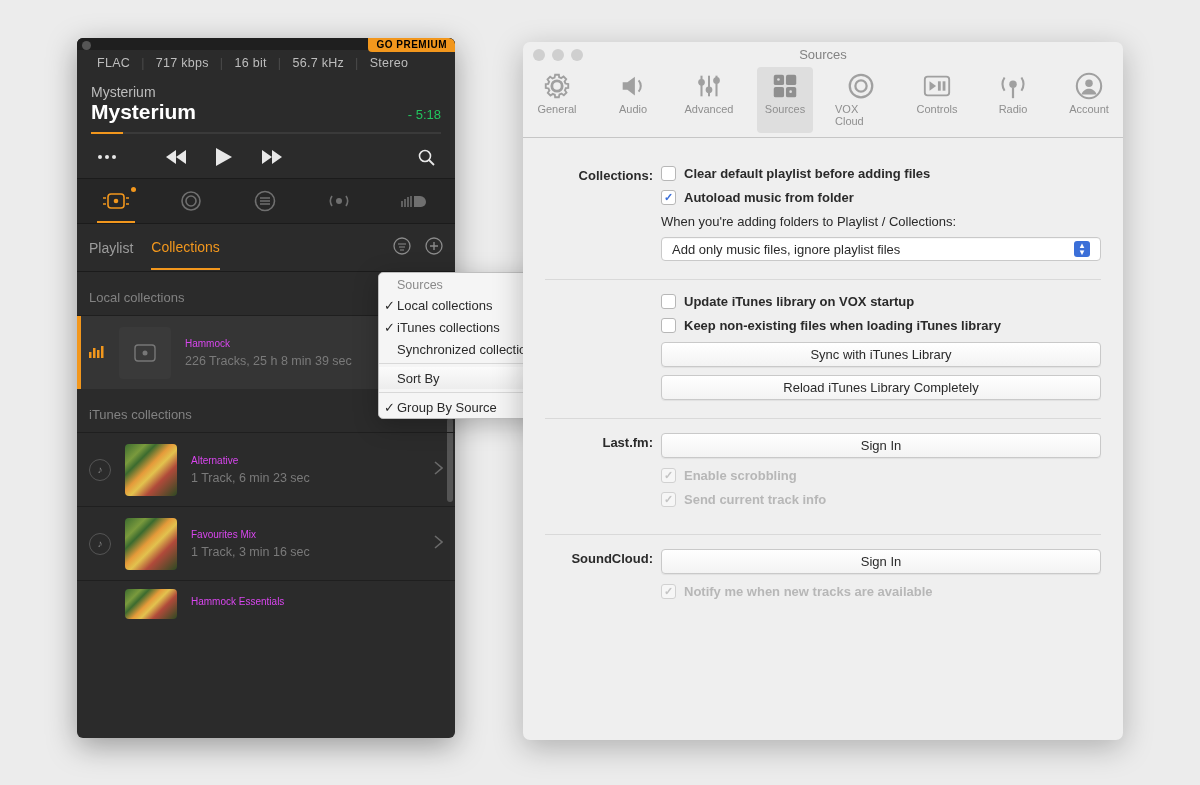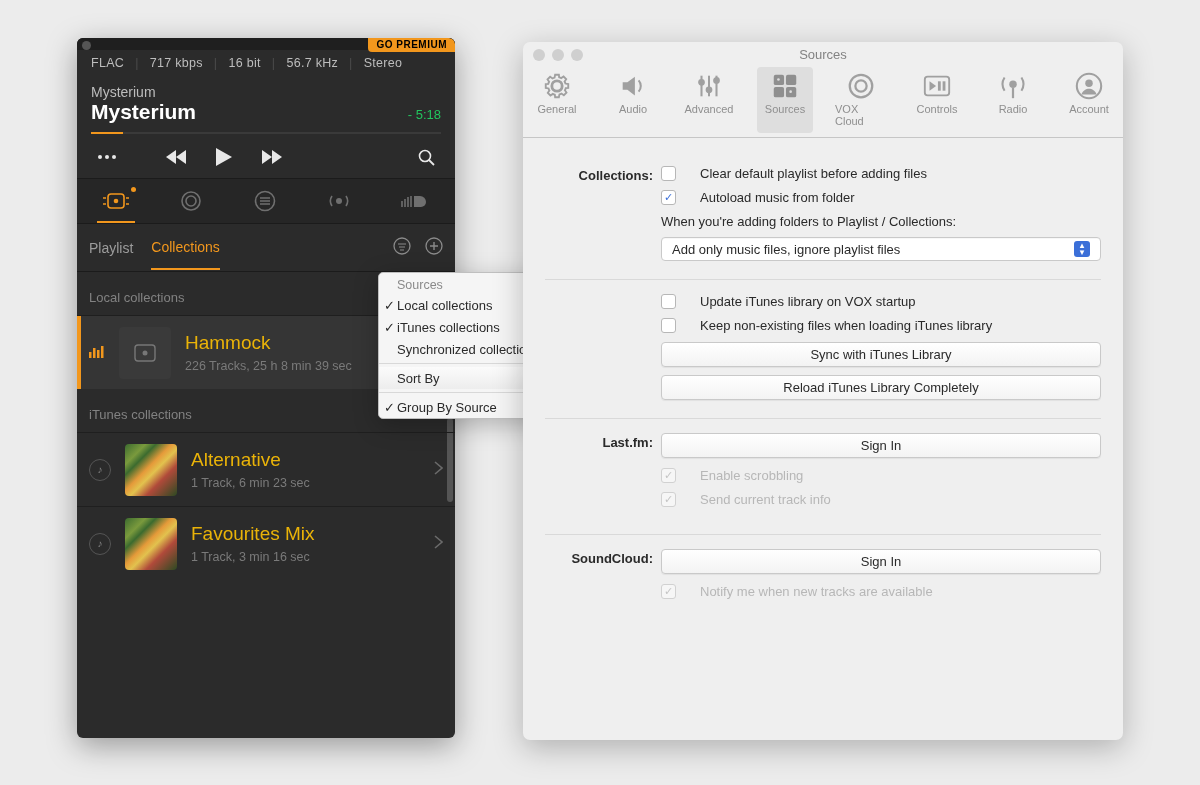--- a/index.html
+++ b/index.html
@@ -38,21 +38,21 @@
   .premium-badge {
     position: absolute; right: 0; top: 0;
     background: #f2971d; color: #000;
     font-size: 10px; font-weight: 700;
     padding: 1px 8px 2px;
     border-radius: 0 6px 0 4px;
     letter-spacing:.5px;
   }
   .meta-row {
     display:flex; gap:11px;
-    padding: 6px 14px 0;
+    padding: 6px 20px 0;
     font-family: "Arial Narrow", Arial, sans-serif;
     font-stretch: condensed;
     color:#bdbdbd;
     font-size:12.5px;
     letter-spacing:.3px;
   }
   .meta-row span{white-space:nowrap;}
   .meta-sep{color:#4a4a4a;}
   .track-block{
     padding: 14px 14px 0;
@@ -106,21 +106,21 @@
   .coll-row.selected::before{content:"";position:absolute;left:0;top:0;bottom:0;width:4px;background:#f2971d;}
   .np-icn{width:20px;color:#f2971d;margin-right:10px;}
   .album-art{
     width:52px;height:52px;border-radius:4px;background:#3a3a3a;display:flex;align-items:center;justify-content:center;
     color:#888;font-size:18px;margin-right:14px;flex-shrink:0;
   }
   .album-art.colorful{
     background:linear-gradient(135deg,#3c6b2f 0%,#7a9a3d 20%,#3c6b2f 30%,#e59a3a 45%,#e2c24e 55%,#b04a3a 70%,#2c4a22 100%);
   }
   .row-texts{flex:1;min-width:0;}
-  .row-title{color:#eab308;font-size:19px;margin-bottom:5px;}
+  .row-title{color:#d946ef;font-size:10px;margin-bottom:5px;}
   .row-sub{color:#7a7a7a;font-size:12.5px;}
   .chev{color:#6a6a6a;}
   .music-badge{
     width:22px;height:22px;border:1px solid #555;border-radius:50%;display:flex;align-items:center;justify-content:center;
     color:#888;font-size:10px;margin-right:14px;
   }
 
   .scrollbar{
     position:absolute;right:2px;top:380px;width:6px;height:84px;border-radius:3px;background:#555;
   }
@@ -157,21 +157,21 @@
   }
   .tool{width:62px;display:flex;flex-direction:column;align-items:center;gap:2px;color:#8f8f8f;font-size:11px;padding:4px 2px 6px;border-radius:4px;}
   .tool.active{background:#dedede;}
   .tool svg{width:30px;height:30px;}
 
   .prefs-body{padding:14px 22px 0;color:#2a2a2a;}
   .sec{display:flex;border-bottom:1px solid #d9d9d9;padding:14px 0 18px;}
   .sec:last-child{border-bottom:none;}
   .sec-label{width:116px;text-align:right;font-weight:600;font-size:13px;padding-top:2px;padding-right:8px;}
   .sec-body{flex:1;font-size:13px;}
-  .chk{display:flex;align-items:center;gap:24px;margin-bottom:9px;}
+  .chk{display:flex;align-items:center;gap:8px;margin-bottom:9px;font-weight:bold;}
   .chk.disabled{color:#b7b7b7;}
   .cbox{
     width:15px;height:15px;border:1px solid #b7b7b7;border-radius:3px;background:#fff;
     display:flex;align-items:center;justify-content:center;font-size:11px;color:#3b6fd8;
   }
   .chk.disabled .cbox{border-color:#d1d1d1;background:#f6f6f6;color:#c4c4c4;}
   .help{margin:4px 0 8px;}
   .select{
     width:100%;border:1px solid #c9c9c9;border-radius:4px;background:#fff;
     padding:3px 10px;font-size:13px;display:flex;align-items:center;justify-content:space-between;
@@ -367,20 +367,27 @@
       <div class="row-title">Favourites Mix</div>
       <div class="row-sub">1 Track, 3 min 16 sec</div>
     </div>
     <span class="chev">
       <svg width="9" height="14">
           <polyline points="1,1 8,7 1,13" fill="none" stroke="#6a6a6a" stroke-width="1.6"></polyline>
         </svg>
     </span>
   </div>
 
+  <div class="coll-row" style="height:46px;overflow:hidden;">
+    <span class="music-badge" style="visibility:hidden">♪</span>
+    <div class="album-art colorful" style="height:30px"></div>
+    <div class="row-texts">
+      <div class="row-title">Hammock Essentials</div>
+    </div>
+  </div>
 </div>
 
 <div class="ctx">
   <div class="hdr">Sources</div>
   <div class="item checked">Local collections</div>
   <div class="item checked">iTunes collections</div>
   <div class="item">Synchronized collections</div>
   <div class="sep"></div>
   <div class="item sortby">
     <span>Sort By</span>

